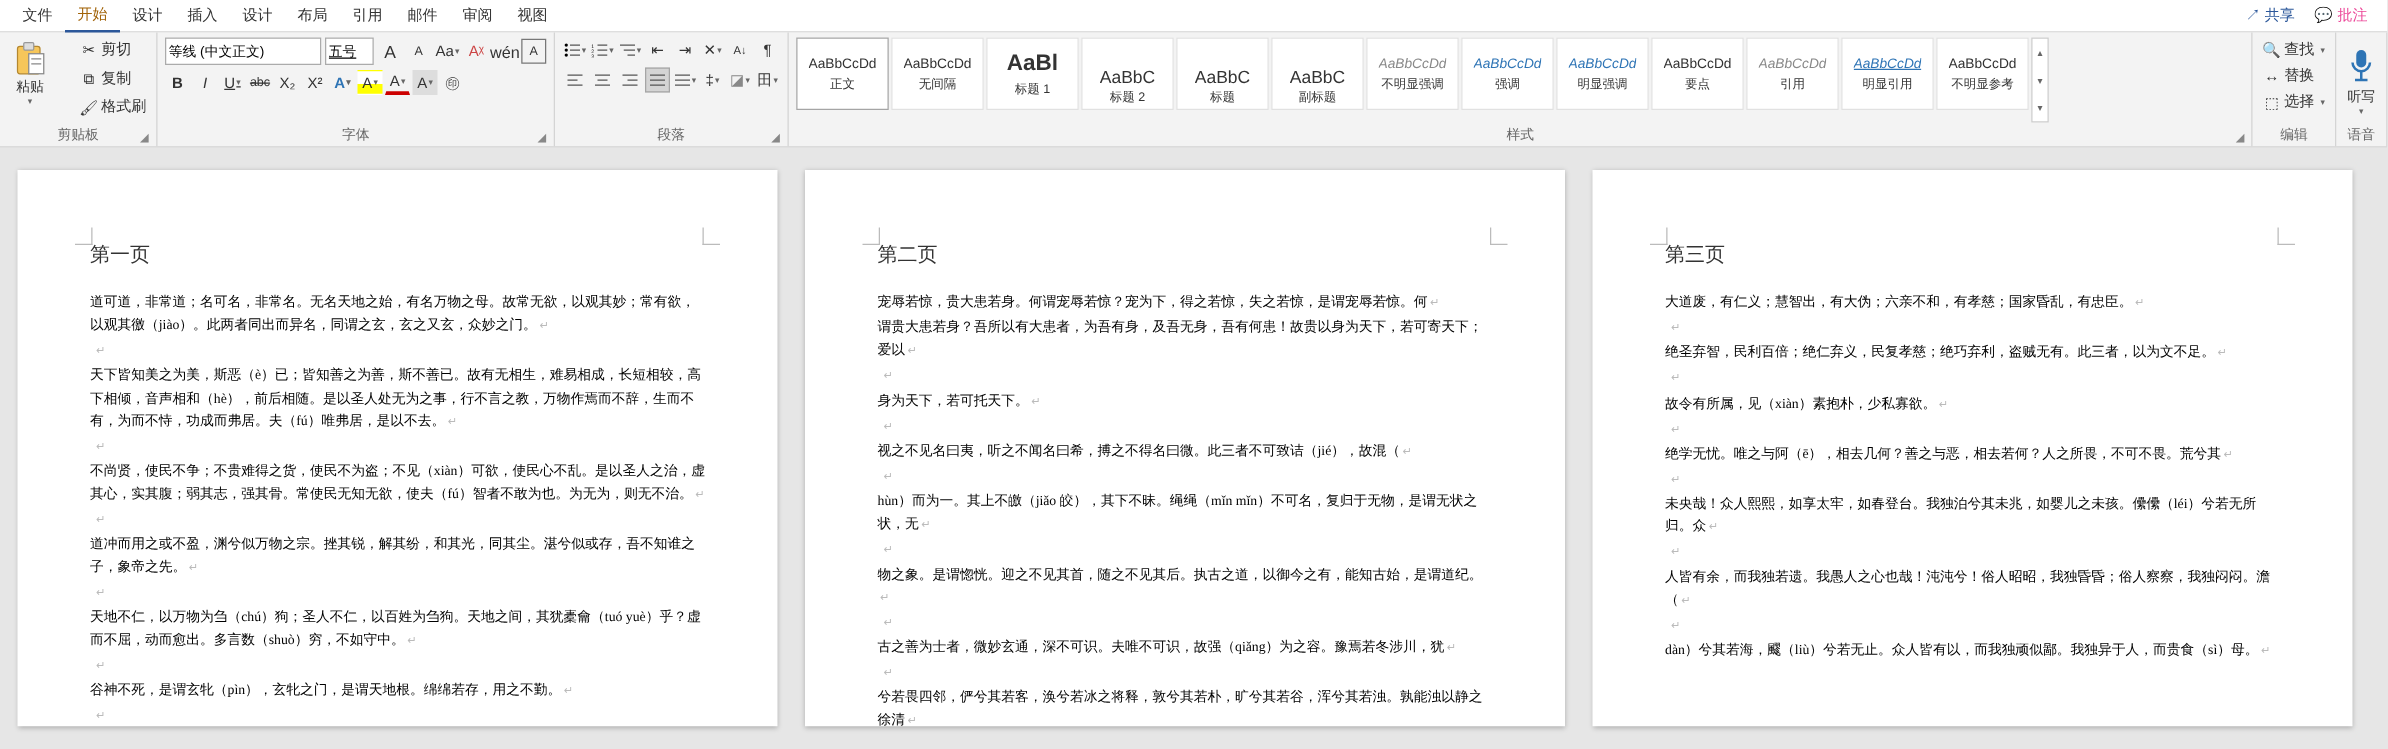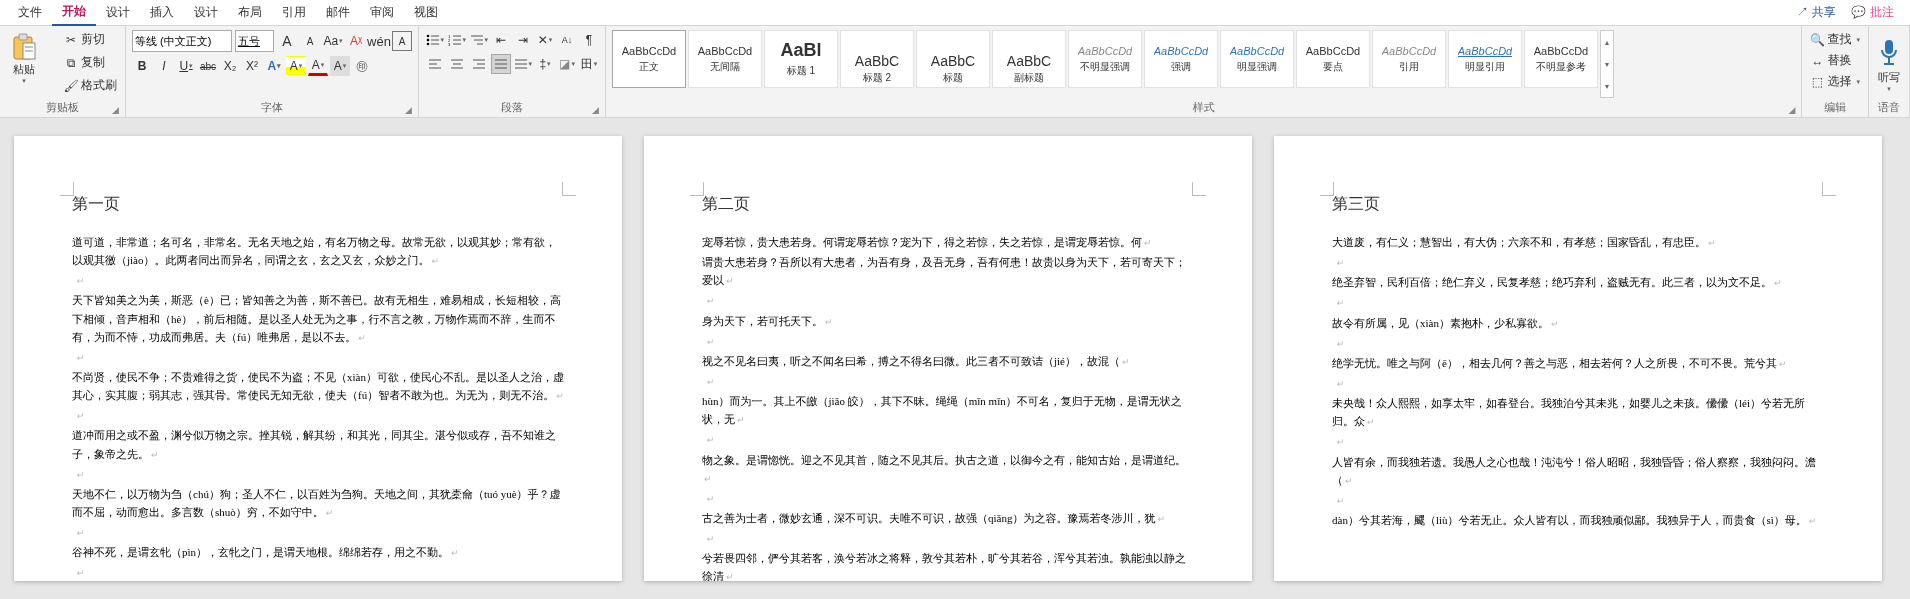--- a/index.html
+++ b/index.html
@@ -1,21 +1,21 @@
 <!DOCTYPE html>
 <html><head>
 <meta charset="utf-8">
 <style>
 * { margin: 0; padding: 0; box-sizing: border-box; font-family: "Microsoft YaHei", "SimSun", sans-serif; }
 body { background: #e6e6e6; font-size: 12px; color: #333; width: 1910px; }
 
 
 .menubar { background: #fff; display: flex; align-items: center; height: 26px; padding: 0 8px; border-bottom: 1px solid #d4d4d4; text-align: right; }
 .menubar .menu-item { padding: 4px 10px; cursor: pointer; }
-.menubar .menu-item.active { border-bottom: 2px solid #2b579a; color: #be185d; font-weight: bold; }
+.menubar .menu-item.active { border-bottom: 2px solid #2b579a; color: #a16207; font-weight: normal; }
 .menubar .spacer { flex: 1; }
 .menubar .share-btn { color: #2b579a; padding: 4px 8px; }
 .menubar .comment-btn { color: #ec4899; padding: 4px 8px; }
 
 
 .ribbon { background: #f3f3f3; display: flex; height: 92px; border-bottom: 1px solid #d4d4d4; }
 .ribbon-group { border-right: 1px solid #d4d4d4; padding: 4px 6px 2px 6px; display: flex; flex-direction: column; position: relative; }
 .ribbon-group-body { flex: 1; display: flex; align-items: flex-start; }
 .ribbon-group-label { text-align: center; font-size: 11px; color: #666; padding-top: 2px; position: relative; }
 .ribbon-group-label .launcher { position: absolute; right: 0; bottom: 0; font-size: 9px; color: #888; cursor: pointer; }
@@ -23,21 +23,21 @@
 .clipboard-col1 { display: flex; flex-direction: column; align-items: center; margin-right: 20px; }
 .paste-btn { display: flex; flex-direction: column; align-items: center; padding: 2px 4px; }
 .paste-icon { width: 28px; height: 30px; display:flex; align-items:center; justify-content:center; }
 .clipboard-col2 { display: flex; flex-direction: column; gap: 4px; }
 .clipboard-row { display: flex; align-items: center; gap: 3px; padding: 1px 2px; }
 .small-icon { width: 14px; height: 14px; display:inline-flex; align-items:center; justify-content:center; }
 
 .font-group-body { display: flex; flex-direction: column; gap: 4px; }
 .font-row1 { display: flex; align-items: center; gap: 3px; }
 .font-select { border: 1px solid #ababab; background: #fff; height: 22px; font-size: 11px; padding: 0 2px; }
-.font-name { width: 100px; }
+.font-name { width: 125px; }
 .font-size { width: 39px; text-decoration: underline; }
 .icon-btn { width: 20px; height: 20px; display: inline-flex; align-items: center; justify-content: center; border: 1px solid transparent; cursor: pointer; font-size: 12px; position: relative; }
 .icon-btn.with-arrow::after { content: "▾"; font-size: 7px; margin-left: 1px; color: #666; }
 .font-row2 { display: flex; align-items: center; gap: 2px; }
 
 .para-group-body { display: flex; flex-direction: column; gap: 4px; }
 .para-row { display: flex; align-items: center; gap: 2px; }
 
 .styles-body { display: flex; align-items: stretch; }
 .style-item { width: 74px; height: 58px; border: 1px solid #e1e1e1; background: #fff; margin-right: 2px; display: flex; flex-direction: column; align-items: center; justify-content: center; cursor: pointer; padding: 2px; }

